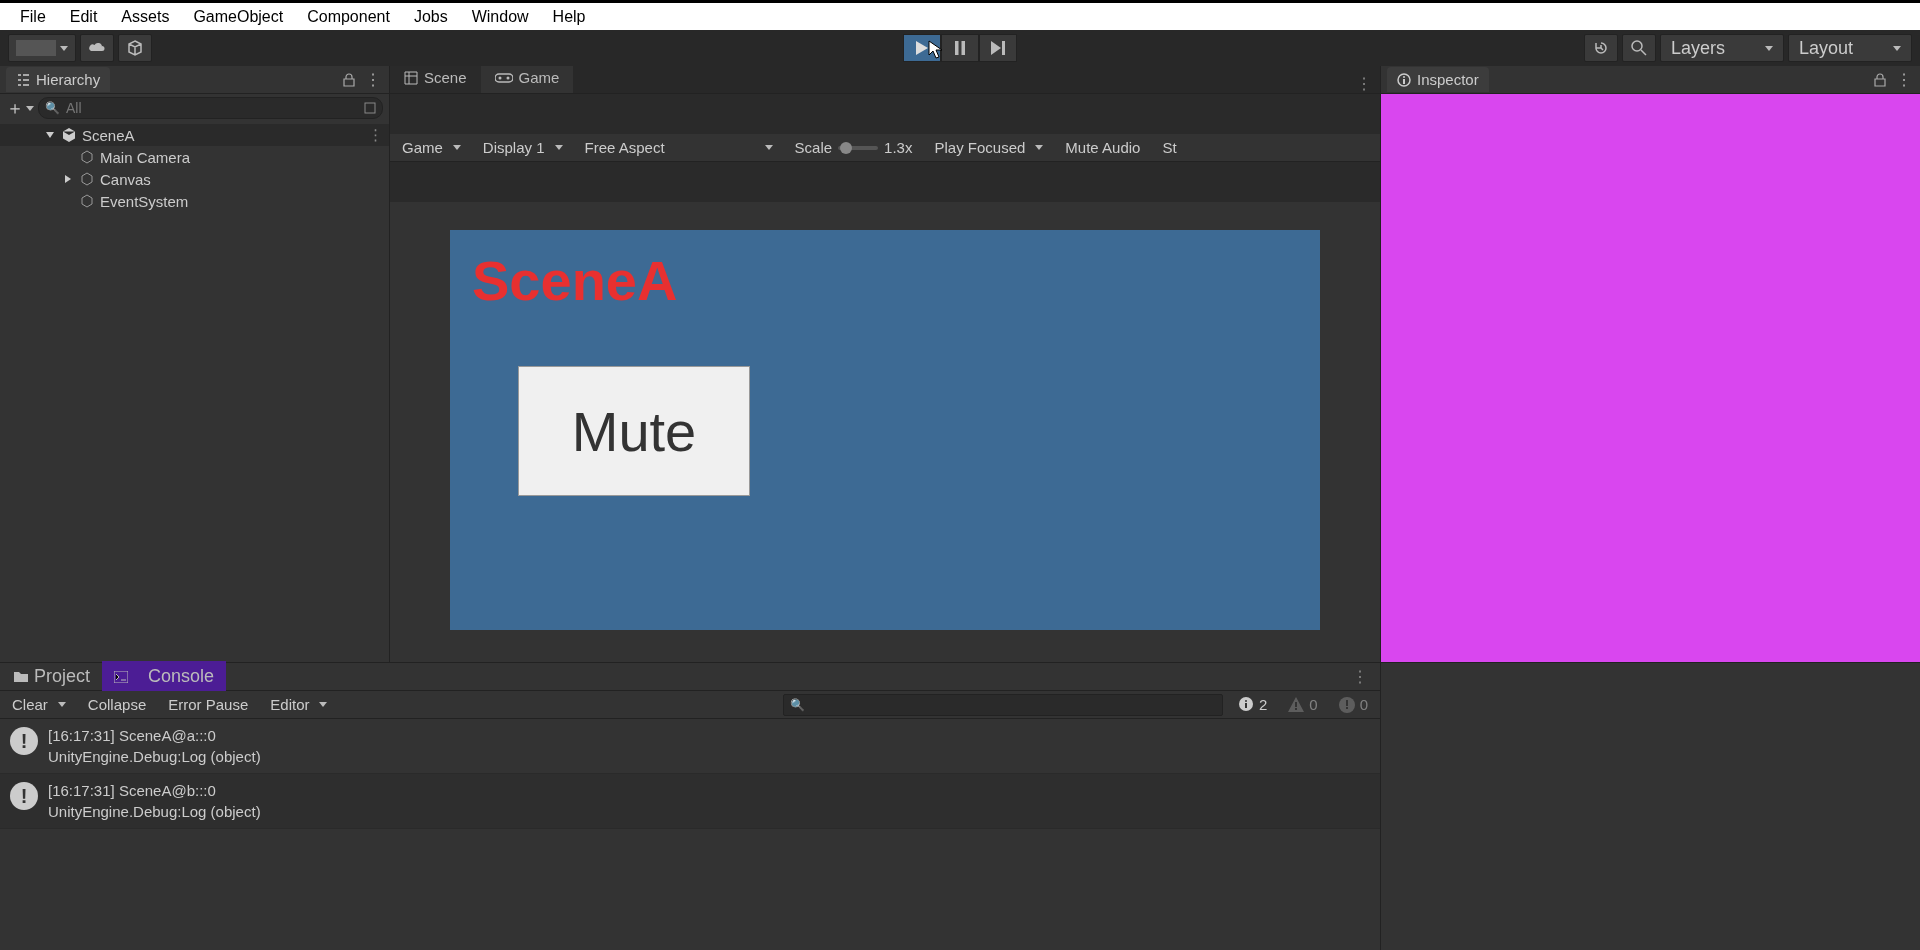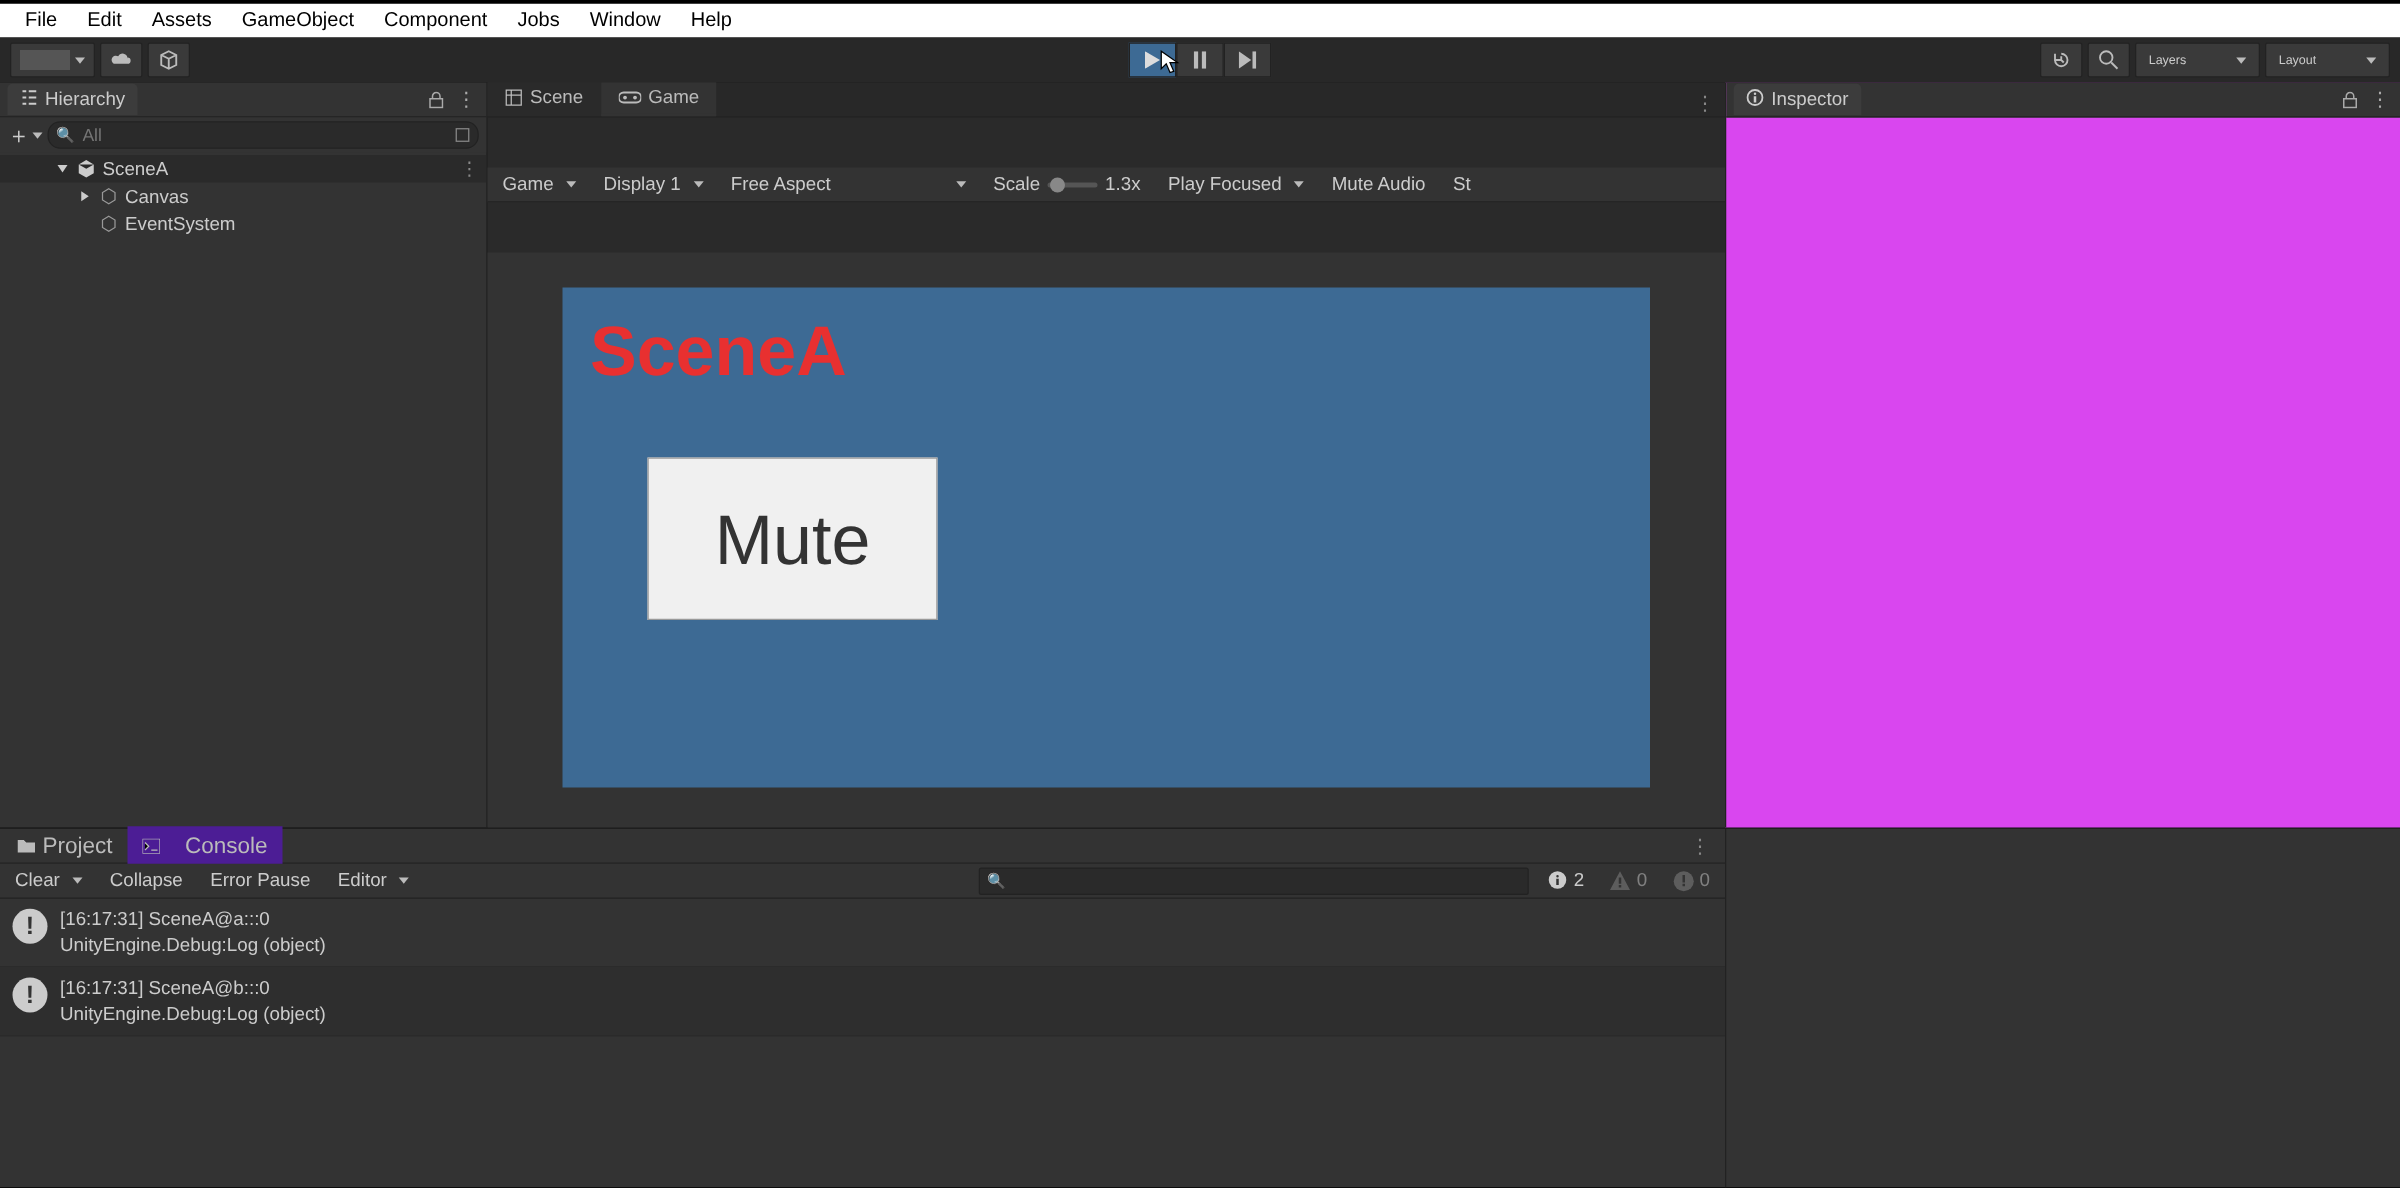--- a/index.html
+++ b/index.html
@@ -8,25 +8,25 @@
 .menubar-item { padding: 4px 12px; font-size: 16px; color: #000; cursor: pointer; }
 .toolbar { background: #282828; height: 36px; display: flex; align-items: center; padding: 0 8px; position: relative; }
 .toolbar-left { display: flex; align-items: center; gap: 4px; }
 .tool-btn { background: #3a3a3a; border: 1px solid #222; width: 34px; height: 28px; display: flex; align-items: center; justify-content: center; color: #bbb; cursor: pointer; border-radius: 2px; }
 .tool-btn.wide { width: 68px; }
 .dropdown-caret { width: 0; height: 0; border-left: 4px solid transparent; border-right: 4px solid transparent; border-top: 5px solid #bbb; margin-left: 4px; }
 .playback { position: absolute; left: 50%; transform: translateX(-50%); display: flex; gap: 0; }
 .play-btn { background: #3a3a3a; border: 1px solid #222; width: 38px; height: 28px; display: flex; align-items: center; justify-content: center; color: #bbb; cursor: pointer; }
 .play-btn.active { background: #3d6a94; }
 .toolbar-right { position: absolute; right: 8px; display: flex; align-items: center; gap: 4px; }
-.toolbar-dropdown { background: #3a3a3a; border: 1px solid #222; height: 28px; padding: 0 10px; display: flex; align-items: center; color: #ccc; font-size: 10px; cursor: pointer; gap: 36px; border-radius: 2px; }
+.toolbar-dropdown { background: #3a3a3a; border: 1px solid #222; height: 28px; padding: 0 10px; display: flex; align-items: center; color: #ccc; font-size: 18px; cursor: pointer; gap: 36px; border-radius: 2px; }
 .main-area { display: flex; height: 596px; }
 .hierarchy-panel { width: 390px; background: #333; display: flex; flex-direction: column; border-right: 1px solid #222; }
 .panel-header { background: #333; height: 28px; display: flex; align-items: center; padding: 0 6px; border-bottom: 1px solid #222; }
-.panel-tab { background: #333; padding: 4px 10px; display: flex; gap: 6px; color: #ccc; font-size: 15px; border-radius: 4px 4px 0 0; }
+.panel-tab { background: #333; padding: 4px 10px; display: flex; align-items: center; gap: 6px; color: #ccc; font-size: 15px; border-radius: 4px 4px 0 0; }
 .panel-tab.active { background: #3c3c3c; }
 .panel-actions { margin-left: auto; display: flex; gap: 4px; color: #aaa; }
 .icon-btn { width: 20px; height: 20px; display: flex; align-items: center; justify-content: center; cursor: pointer; }
 .hierarchy-search { height: 28px; display: flex; align-items: center; padding: 0 6px; gap: 4px; background: #333; }
 .plus-btn { color: #ccc; font-size: 18px; cursor: pointer; display: flex; align-items: center; }
 .search-box { flex: 1; background: #2a2a2a; border: 1px solid #222; height: 22px; display: flex; align-items: center; padding: 0 6px; gap: 6px; border-radius: 10px; }
 .search-box input { background: transparent; border: none; color: #ccc; font-size: 14px; flex: 1; outline: none; }
 .search-icon { color: #888; font-size: 12px; }
 .hierarchy-tree { flex: 1; padding: 2px 0; }
 .tree-item { display: flex; align-items: center; padding: 2px 6px; color: #ccc; font-size: 15px; gap: 4px; cursor: pointer; }
@@ -183,20 +183,29 @@
           </span>
         <span class="tree-icon">
           <svg width="16" height="16" viewBox="0 0 16 16">
               <path fill="#ccc" d="M8 1l6 3.5v7L8 15l-6-3.5v-7z M8 1v14 M2 4.5l6 3.5 6-3.5"></path>
             </svg>
         </span>
         <span>SceneA</span>
         <span class="menu-dots">⋮</span>
       </div>
       <div class="tree-item tree-indent-2">
+        <span class="tree-toggle"></span>
+        <span class="tree-icon">
+          <svg width="14" height="14" viewBox="0 0 14 14">
+              <path fill="none" stroke="#999" d="M7 1l5 3v6l-5 3-5-3V4z"></path>
+            </svg>
+        </span>
+        <span>Main Camera</span>
+      </div>
+      <div class="tree-item tree-indent-2">
         <span class="tree-toggle">
             <span class="tree-triangle"></span>
           </span>
         <span class="tree-icon">
           <svg width="14" height="14" viewBox="0 0 14 14">
               <path fill="none" stroke="#999" d="M7 1l5 3v6l-5 3-5-3V4z"></path>
             </svg>
         </span>
         <span>Canvas</span>
       </div>

